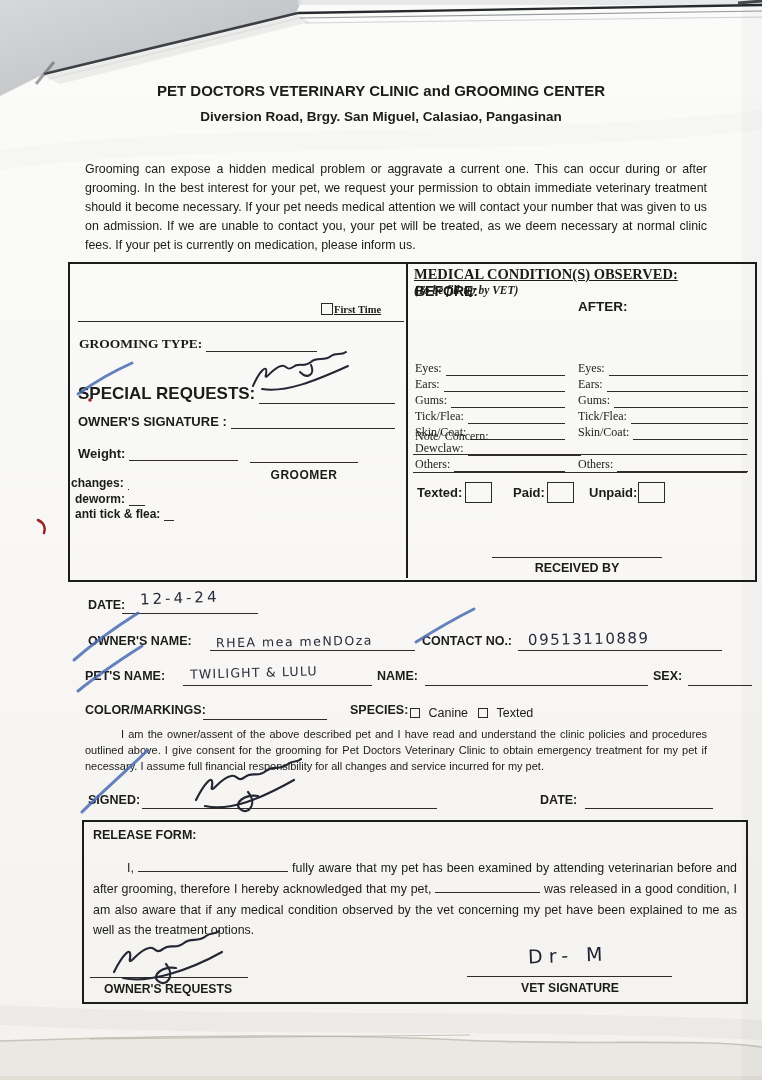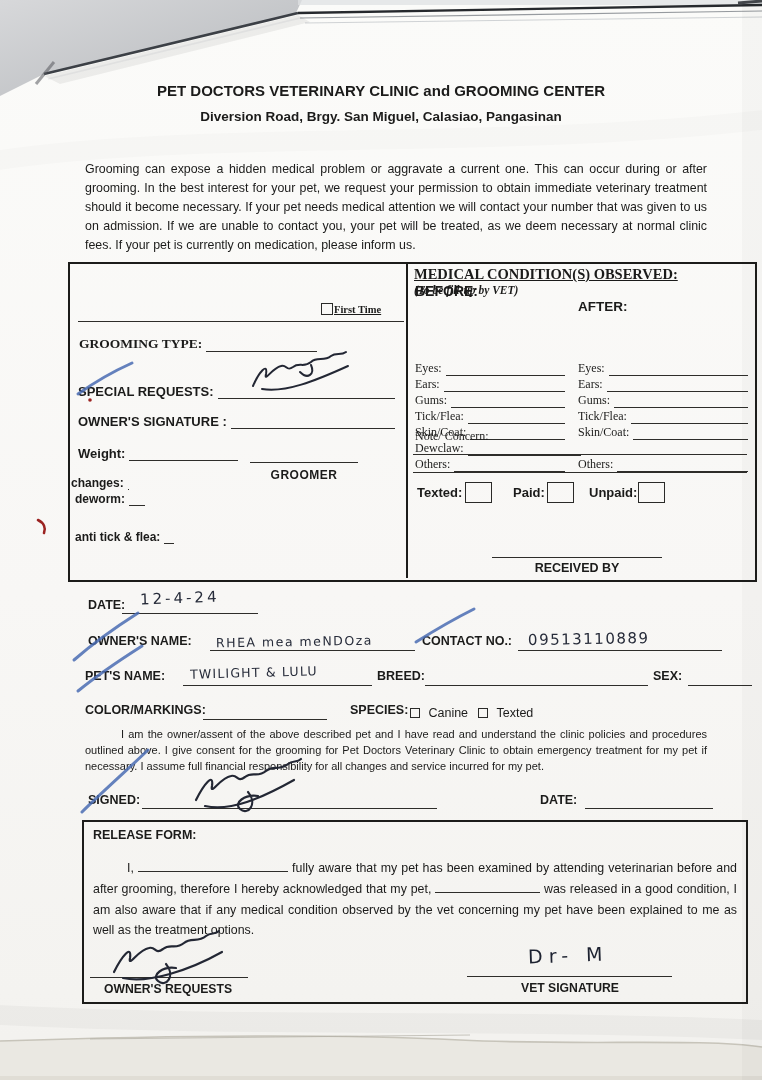--- a/index.html
+++ b/index.html
@@ -65,21 +65,21 @@
   <div class="abs row" style="left:79px;top:292px;width:238px;z-index:3">
     <span class="lbl serif b" style="font-size:13.5px">GROOMING TYPE:</span>
     <span class="fill-line"></span>
   </div>
   <div class="abs" style="left:321px;top:299px;z-index:3">
     <span class="cb" style="width:10px;height:10px"></span><span class="serif b u" style="font-size:10.5px;margin-left:1px">First Time</span>
   </div>
   <div class="abs hline" style="left:78px;top:308px;width:326px;height:13px;border-bottom-width:1.6px;z-index:3"></div>
 
   <div class="abs row" style="left:78px;top:340px;width:317px;z-index:3">
-    <span class="lbl b" style="font-size:13px">SPECIAL REQUESTS:</span>
+    <span class="lbl b" style="font-size:17px">SPECIAL REQUESTS:</span>
     <span class="fill-line"></span>
   </div>
 
   <div class="abs row" style="left:78px;top:370px;width:317px;z-index:3">
     <span class="lbl b" style="font-size:13px">OWNER'S SIGNATURE :</span>
     <span class="fill-line"></span>
   </div>
 
   <div class="abs row" style="left:78px;top:402px;width:160px;z-index:3">
     <span class="lbl b" style="font-size:13px">Weight:</span>
@@ -87,21 +87,21 @@
   </div>
 
   <div class="abs row" style="left:71px;top:432px;width:58px;z-index:3">
     <span class="lbl b" style="font-size:12px">changes:</span>
     <span class="fill-line"></span>
   </div>
   <div class="abs row" style="left:75px;top:448px;width:70px;z-index:3">
     <span class="lbl b" style="font-size:12px">deworm:</span>
     <span class="fill-line"></span>
   </div>
-  <div class="abs row" style="left:75px;top:486px;width:99px;z-index:3">
+  <div class="abs row" style="left:75px;top:463px;width:99px;z-index:3">
     <span class="lbl b" style="font-size:12px">anti tick &amp; flea:</span>
     <span class="fill-line"></span>
   </div>
 
   <div class="abs hline" style="left:250px;top:449px;width:108px;height:13px;z-index:3"></div>
   <div class="abs b center" style="left:250px;top:468px;width:108px;font-size:12px;letter-spacing:.5px;z-index:3">GROOMER</div>
 
   <div class="abs serif b u" style="left:414px;top:266px;font-size:14.5px;z-index:3">MEDICAL CONDITION(S) OBSERVED:</div>
   <div class="abs serif b" style="left:414px;top:284px;font-size:11.5px;font-style:italic;z-index:3">(To be fill-up by VET)</div>
   <div class="abs b" style="left:415px;top:283px;font-size:14px;z-index:3">BEFORE:</div>
@@ -182,21 +182,21 @@
   <div class="abs b" style="left:88px;top:634px;font-size:12.5px;z-index:3">OWNER'S NAME:</div>
   <div class="abs hline" style="left:210px;top:637px;width:205px;height:13px;z-index:3"></div>
   <div class="abs hw" style="left:216px;top:634px;font-size:12.5px;letter-spacing:1.5px;transform:rotate(-1deg);z-index:4">RHEA mea meNDOza</div>
   <div class="abs b" style="left:422px;top:634px;font-size:12.5px;z-index:3">CONTACT NO.:</div>
   <div class="abs hline" style="left:518px;top:637px;width:204px;height:13px;z-index:3"></div>
   <div class="abs hw" style="left:528px;top:630px;font-size:15px;letter-spacing:1.5px;transform:rotate(-1deg);z-index:4">09513110889</div>
 
   <div class="abs b" style="left:85px;top:669px;font-size:12.5px;z-index:3">PET'S NAME:</div>
   <div class="abs hline" style="left:183px;top:672px;width:189px;height:13px;z-index:3"></div>
   <div class="abs hw" style="left:190px;top:665px;font-size:12.5px;letter-spacing:1.2px;transform:rotate(-1.5deg);z-index:4">TWILIGHT &amp; LULU</div>
-  <div class="abs b" style="left:377px;top:669px;font-size:12.5px;z-index:3">BREED:</div>
+  <div class="abs b" style="left:377px;top:669px;font-size:12.5px;z-index:3">NAME:</div>
   <div class="abs hline" style="left:425px;top:672px;width:223px;height:13px;z-index:3"></div>
   <div class="abs b" style="left:653px;top:669px;font-size:12.5px;z-index:3">SEX:</div>
   <div class="abs hline" style="left:688px;top:672px;width:64px;height:13px;z-index:3"></div>
 
   <div class="abs b" style="left:85px;top:703px;font-size:12.5px;z-index:3">COLOR/MARKINGS:</div>
   <div class="abs hline" style="left:203px;top:706px;width:124px;height:13px;z-index:3"></div>
   <div class="abs b" style="left:350px;top:703px;font-size:12.5px;z-index:3">SPECIES:</div>
   <div class="abs" style="left:410px;top:703px;z-index:3">
     <span class="cb" style="width:8px;height:8px"></span>
     <span style="font-size:12.5px;margin-left:4px">Canine</span>

